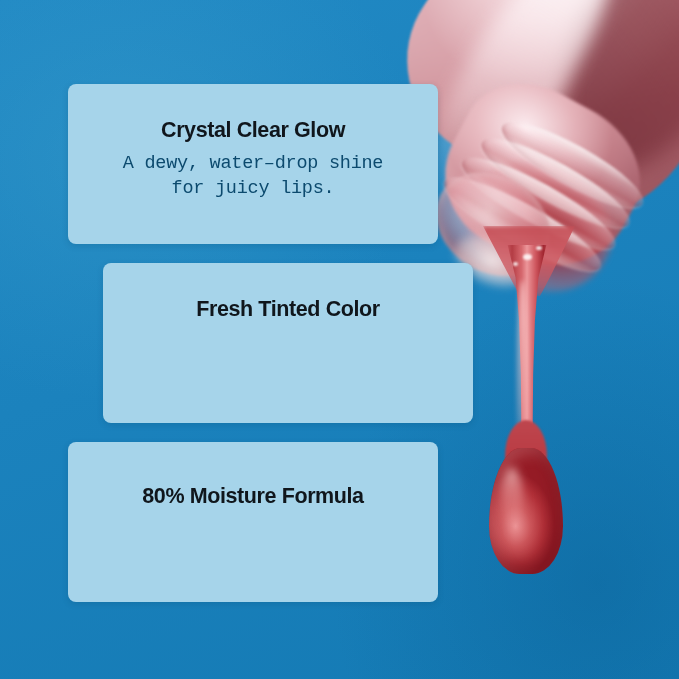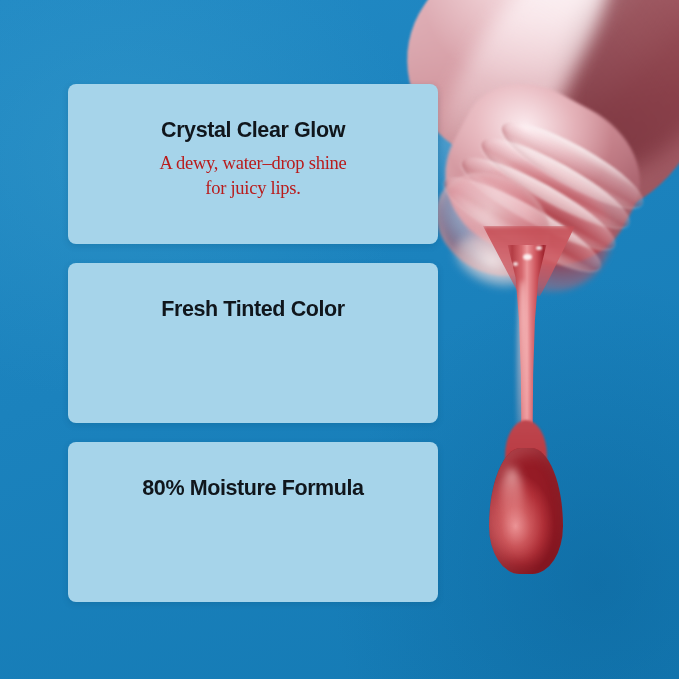--- a/index.html
+++ b/index.html
@@ -45,45 +45,45 @@
     background: #a6d4ea;
     border-radius: 8px;
     box-sizing: border-box;
     padding: 22px 16px 20px 16px;
     text-align: center;
     box-shadow: 0 2px 6px rgba(6,60,96,0.18);
   }
   .feature-card + .feature-card { margin-top: 19px; }
 
   .card-1 { height: 160px; }
-  .card-2 { height: 160px; }
+  .card-2 { height: 160px; margin-left: 35px; }
   .card-3 { height: 160px; }
 
   .card-title {
     font-family: "Liberation Sans", sans-serif;
     font-weight: 700;
     font-size: 21.5px;
     letter-spacing: -0.4px;
     color: #10161c;
     line-height: 1.15;
     margin: 0 0 8px 0;
   }
   .card-body {
-    font-family: Liberation Serif, serif;
+    font-family: Liberation Mono, monospace;
     font-weight: 400;
     font-size: 18.5px;
     letter-spacing: -0.25px;
-    color: #b91c1c;
+    color: #0c4a6e;
     line-height: 1.38;
     margin: 0;
     white-space: pre-line;
   }
   .card-1 .card-title { margin-top: 12px; }
   .card-2 .card-title { margin-top: 12px; }
-  .card-3 .card-title { margin-top: 12px; }
+  .card-3 .card-title { margin-top: 20px; }
 
   
   .product {
     position: absolute;
     left: 405px;
     top: -10px;
     width: 290px;
     height: 620px;
   }
 

